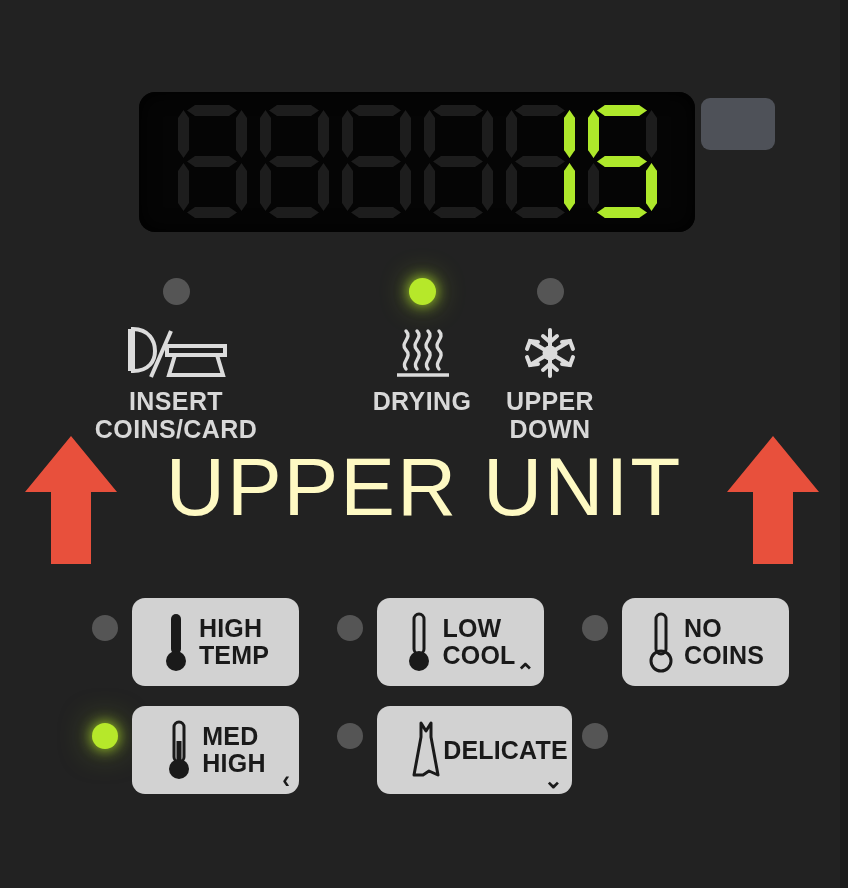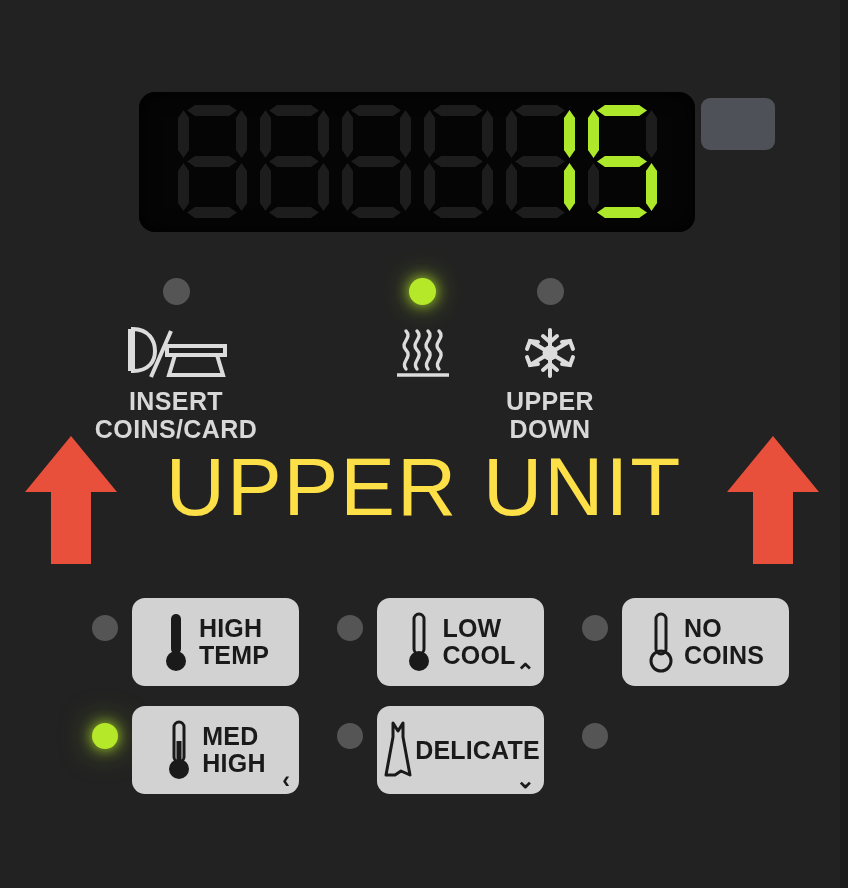--- a/index.html
+++ b/index.html
@@ -131,21 +131,21 @@
     width: 92px; height: 128px;
   }
   .arrow svg { display: block; }
   #arrow-left  { left: 25px; }
   #arrow-right { left: 727px; }
   #banner-title {
     position: absolute;
     left: 150px; top: 14px;
     width: 548px;
     text-align: center;
-    color: #fde047;
+    color: #fef9c3;
     font-size: 82px;
     font-weight: normal;
     letter-spacing: 2px;
     line-height: 1;
   }
 
   
   .btn-cell {
     position: absolute;
   }
@@ -309,20 +309,21 @@
       <svg width="66" height="52" viewBox="0 0 66 52">
         <g fill="none" stroke="#dcdcdc" stroke-width="3.4" stroke-linecap="round">
           <path d="M17 4 C 24 11, 10 16, 17 23 C 24 30, 11 35, 17 42"></path>
           <path d="M28 4 C 35 11, 21 16, 28 23 C 35 30, 22 35, 28 42"></path>
           <path d="M39 4 C 46 11, 32 16, 39 23 C 46 30, 33 35, 39 42"></path>
           <path d="M50 4 C 57 11, 43 16, 50 23 C 57 30, 44 35, 50 42"></path>
         </g>
         <line x1="8" y1="48" x2="60" y2="48" stroke="#dcdcdc" stroke-width="3.4"></line>
       </svg>
     </div>
+    <div class="caption">DRYING</div>
   </div>
 
   <div class="status" id="status-cool">
     <div class="led" id="led-cool"></div>
     <div class="glyph">
       <svg width="58" height="52" viewBox="0 0 58 52">
         <g stroke="#dcdcdc" stroke-width="4" stroke-linecap="round" fill="none">
           <line x1="29" y1="3" x2="29" y2="49"></line>
           <line x1="9" y1="14" x2="49" y2="38"></line>
           <line x1="49" y1="14" x2="9" y2="38"></line>
@@ -410,21 +411,21 @@
         </svg>
       </span>
       <span class="btn-label">MED
 HIGH</span>
       <span class="corner-mark">‹</span>
     </div>
   </div>
 
   <div class="btn-cell" style="left:337px; top:688px;">
     <div class="btn-led" style="left:0;"></div>
-    <div class="btn" style="gap:0;">
+    <div class="btn" style="gap:0;padding-left:28px;">
       <span class="icon">
         <svg width="34" height="62" viewBox="0 0 34 62">
           <path d="M12 4 L 17 12 L 22 4 L 22 18 L 29 56 L 20 52 L 14 56 L 5 56 L 12 18 Z" fill="none" stroke="#1a1a1a" stroke-width="3" stroke-linejoin="round"></path>
         </svg>
       </span>
       <span class="btn-label">DELICATE</span>
       <span class="corner-mark">⌄</span>
     </div>
   </div>
 

